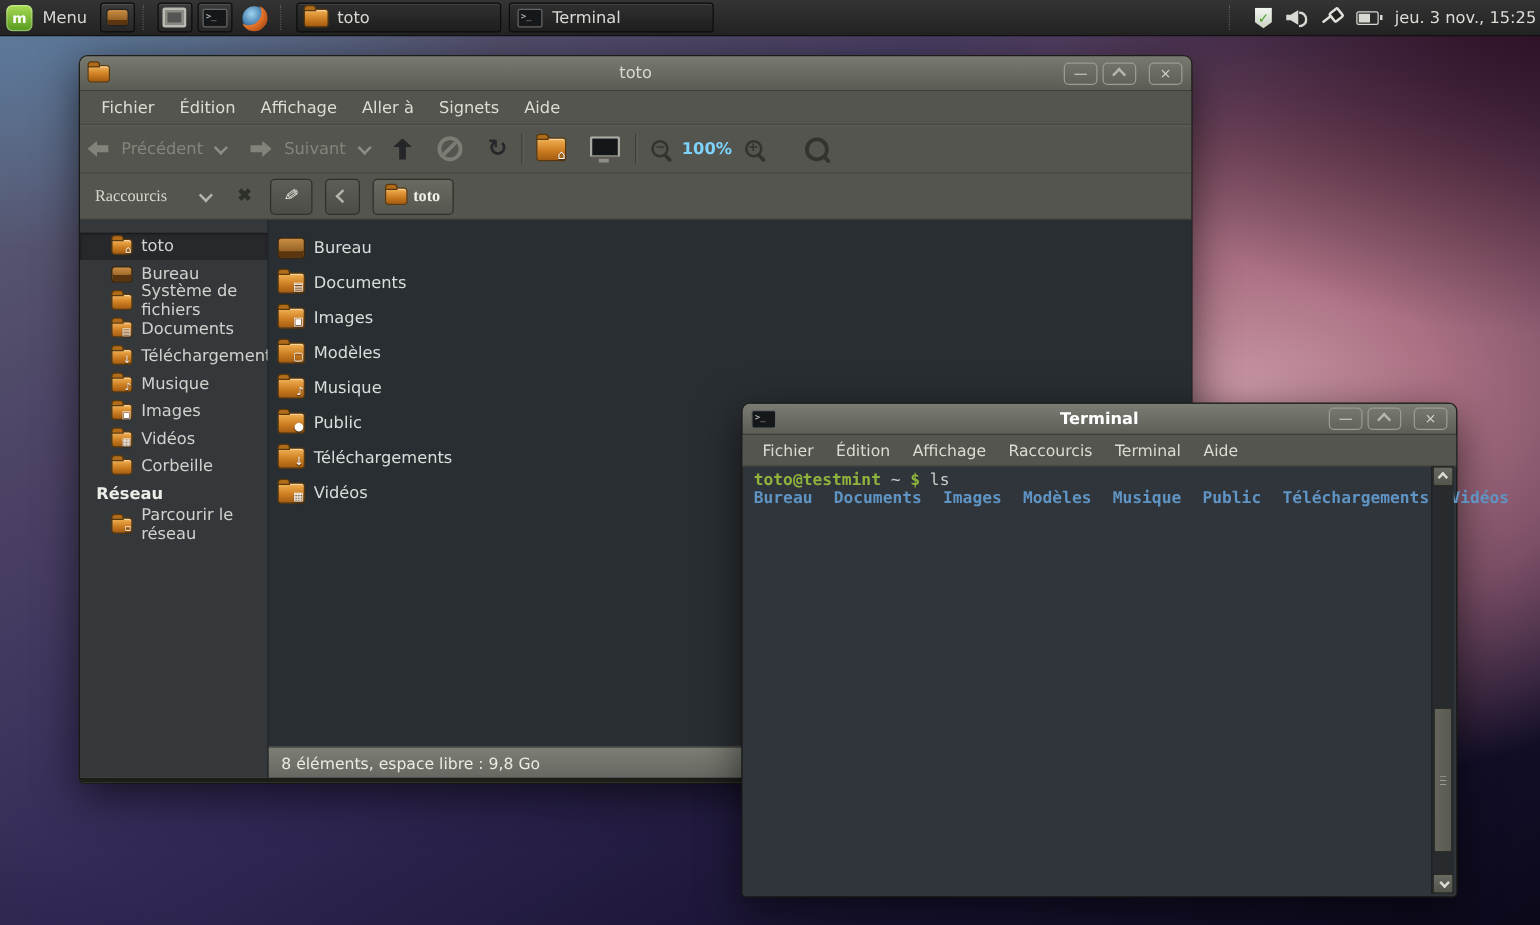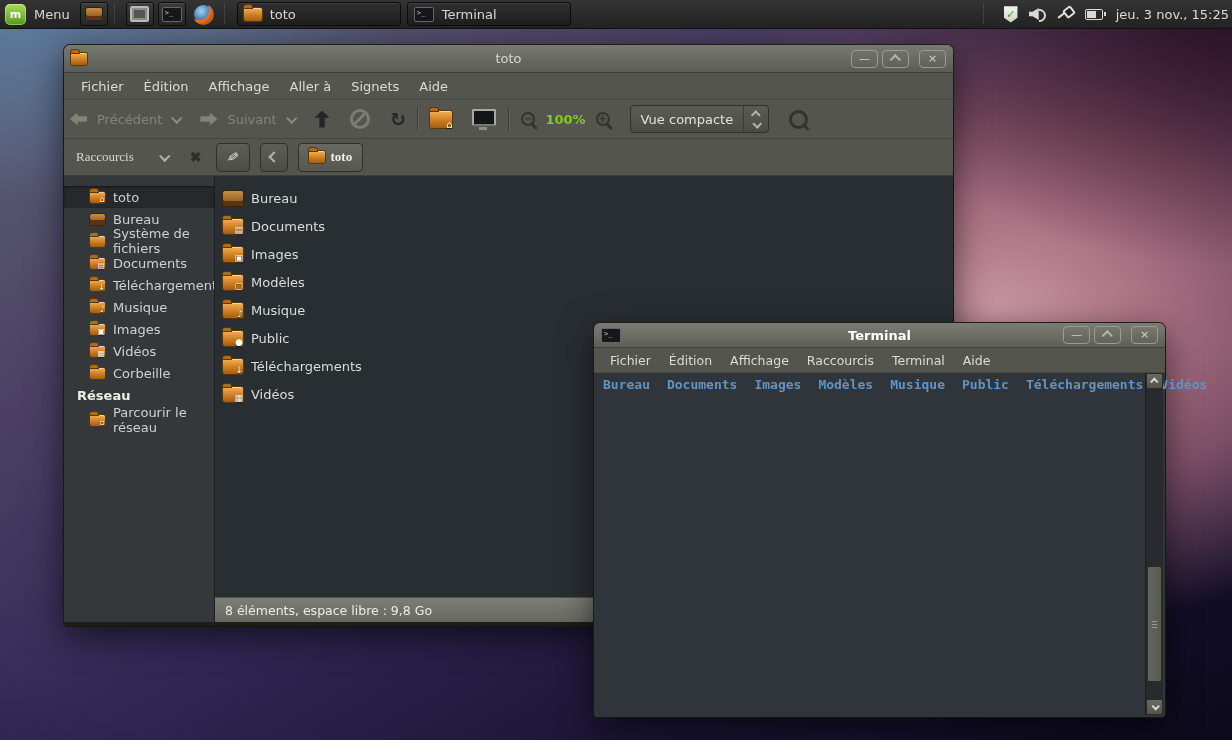--- a/index.html
+++ b/index.html
@@ -255,30 +255,23 @@
       <span class="tb-gap"></span>
       <span class="stop-ico" data-name="stop-icon"></span>
       <span class="tb-gap"></span>
       <span class="refresh-ico" data-name="refresh-icon">↺</span>
       <span class="tsep"></span>
       <span class="fldr big-fldr" data-name="toolbar-home-icon"></span>
       <span class="tb-gap"></span>
       <span class="monitor-ico" data-name="computer-icon"></span>
       <span class="tsep"></span>
       <span class="mag" data-name="zoom-out-icon">−</span>
-      <span class="tb-label" style="color:#84cc16;font-weight:bold" data-name="zoom-level">100%</span>
+      <span class="tb-label" style="color:#7dd3fc;font-weight:bold" data-name="zoom-level">100%</span>
       <span class="mag" data-name="zoom-in-icon">+</span>
       <span class="tb-gap"></span>
-      <div class="combo" data-name="view-mode-select">
-        <span data-name="view-mode-value">Vue compacte</span>
-        <span class="spin" data-name="spinner-chevrons-icon">
-          <span class="chv up"></span>
-            <span class="chv down"></span>
-        </span>
-      </div>
       <span class="tb-gap"></span>
       <span class="mag big" data-name="search-icon"></span>
     </div>
     <div class="locbar" data-name="fm-location-bar">
       <div class="loc-combo" data-name="sidebar-mode-select">
         <span data-name="sidebar-mode-value">Raccourcis</span>
         <span class="chv down" data-name="chevron-down-icon"></span>
       </div>
       <span class="xbtn" data-name="close-sidebar-button">✖</span>
       <span class="sq-btn" data-name="edit-location-button">
@@ -415,20 +408,24 @@
     <div class="menubar" data-name="terminal-menubar">
 
     <span data-name="terminal-menu-item">Fichier</span>
         <span data-name="terminal-menu-item">Édition</span>
         <span data-name="terminal-menu-item">Affichage</span>
         <span data-name="terminal-menu-item">Raccourcis</span>
         <span data-name="terminal-menu-item">Terminal</span>
         <span data-name="terminal-menu-item">Aide</span>
       </div>
     <div class="term-body" data-name="terminal-content">
+      <div class="tline" data-name="terminal-line">
+        <span class="tg" data-name="prompt-user">toto@testmint</span><span class="tw" data-name="prompt-sep" style="white-space:pre"> ~ </span><span class="tg" data-name="prompt-symbol">$</span>
+        <span class="tw" data-name="terminal-command">ls</span>
+      </div>
       <div class="tline" data-name="terminal-ls-output">
         
       <span class="tb" data-name="ls-entry">Bureau</span><span class="tb" data-name="ls-entry">Documents</span><span class="tb" data-name="ls-entry">Images</span><span class="tb" data-name="ls-entry">Modèles</span><span class="tb" data-name="ls-entry">Musique</span><span class="tb" data-name="ls-entry">Public</span><span class="tb" data-name="ls-entry">Téléchargements</span><span class="tb" data-name="ls-entry">Vidéos</span></div>
       <div class="tscroll" data-name="terminal-scrollbar">
         <div class="sbtn" data-name="scroll-up-icon">
             <span class="chv up"></span>
           </div>
         <div class="strack" data-name="scrollbar-track">
           <div class="sthumb" data-name="scrollbar-thumb"></div>
         </div>

